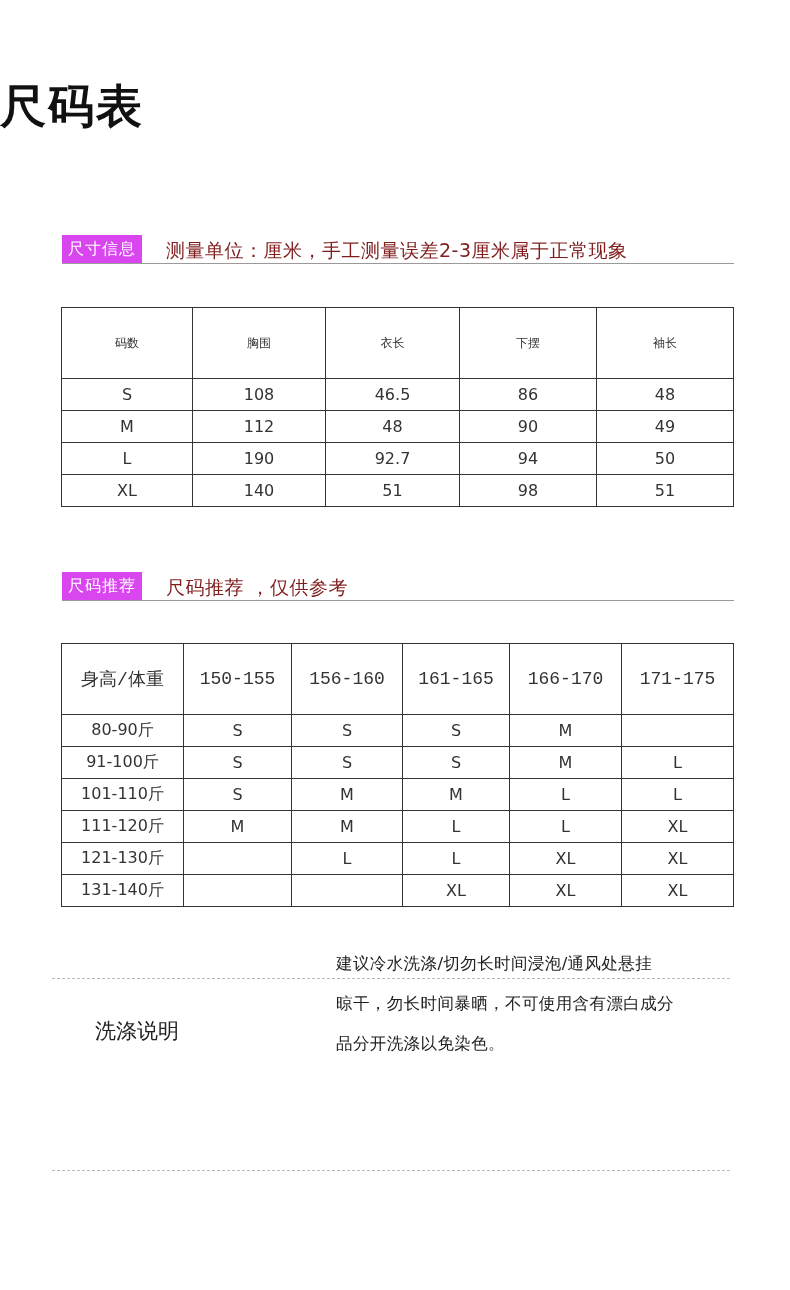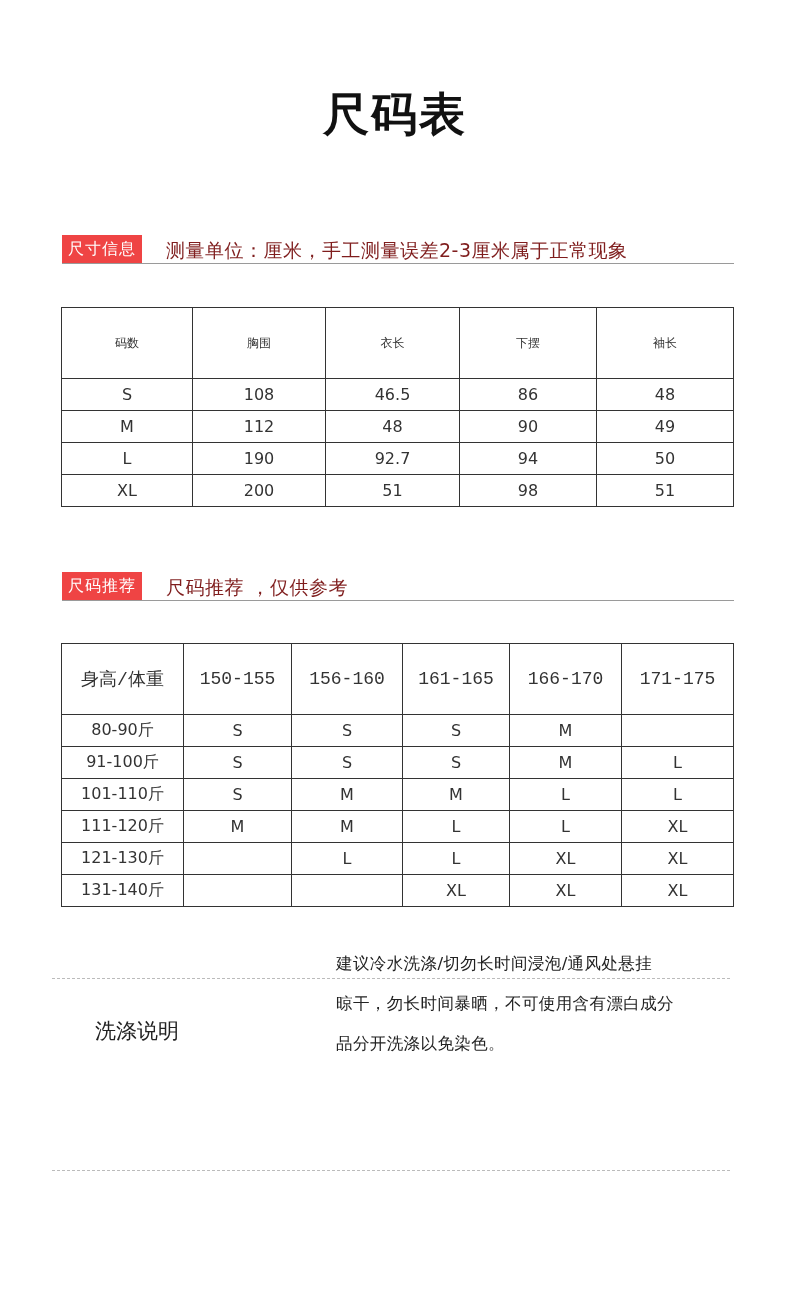--- a/index.html
+++ b/index.html
@@ -1,24 +1,24 @@
 <!DOCTYPE html>
 <html><head>
   <meta charset="utf-8">
   <style>
     * { box-sizing: border-box; margin: 0; padding: 0; }
     html, body { width: 790px; height: 1290px; background: #ffffff; }
     body { font-family: "DejaVu Sans", "Liberation Sans", sans-serif; color: #222; position: relative; overflow: hidden; }
 
-    .title { position: absolute; left: 0; top: 84px; width: 790px; text-align: center;
+    .title { position: absolute; left: 0; top: 76px; width: 790px; text-align: left;
       font-size: 46px; font-weight: bold; color: #111; letter-spacing: 2px; }
 
     .section-head { position: absolute; left: 62px; width: 672px; height: 28px;
       border-bottom: 1.5px solid #9a9a9a; display: flex; align-items: flex-end; }
-    .section-head .badge { background: #ef4444; color: #fff; font-size: 16px; height: 28px;
+    .section-head .badge { background: #d946ef; color: #fff; font-size: 16px; height: 28px;
       line-height: 28px; padding: 0 6px; letter-spacing: 1px; }
     .section-head .desc { font-size: 19px; color: #7f1d1d; margin-left: 24px; line-height: 26px; letter-spacing: 0.5px; }
 
     table.grid { position: absolute; left: 61px; border-collapse: collapse; table-layout: fixed; }
     table.grid td { border: 1px solid #333; text-align: center; vertical-align: middle; color: #333; }
     table.grid tr.head td { font-size: 12px; }
     table.grid tr.body td { font-size: 16px; }
 
     #size-table { top: 307px; width: 672px; }
     #size-table tr.head td { height: 71px; }
@@ -75,21 +75,21 @@
   </tr>
   <tr class="body">
     <td>L</td>
     <td>190</td>
     <td>92.7</td>
     <td>94</td>
     <td>50</td>
   </tr>
   <tr class="body">
     <td>XL</td>
-    <td>200</td>
+    <td>140</td>
     <td>51</td>
     <td>98</td>
     <td>51</td>
   </tr>
 </tbody>
   </table>
 
 <div class="section-head" style="top:573px;">
   <span class="badge">尺码推荐</span>
   <span class="desc">尺码推荐 ，仅供参考</span>

